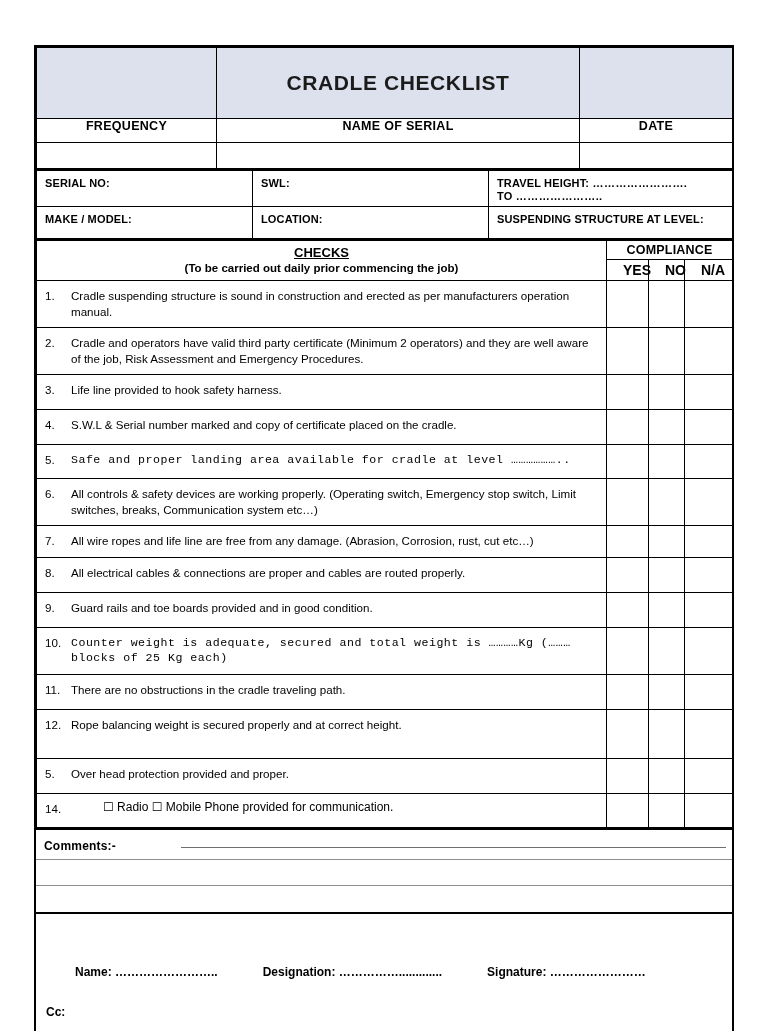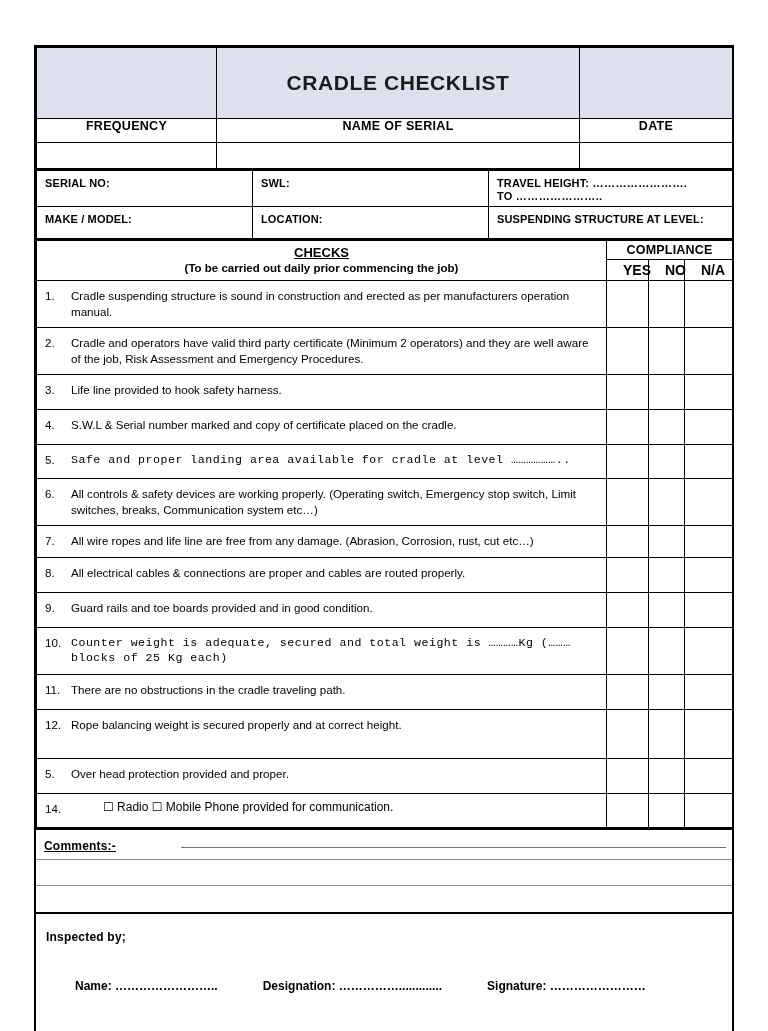--- a/index.html
+++ b/index.html
@@ -167,21 +167,20 @@
   }
   .chk {
     font-size: 12px;
     line-height: 1;
     margin-left: 32px;
   }
 
   
   .comments-wrap {
     border-top: 2px solid #000000;
-    text-decoration: underline;
   }
   .comments-row1 {
     height: 30px;
     position: relative;
     padding: 6px 0 0 8px;
     box-sizing: border-box;
     border-bottom: 1px solid #8e8e8e;
   }
   .comments-label {
     font-size: 12px;
@@ -482,20 +481,23 @@
       <div class="comments-row1">
         <span class="comments-label">Comments:-</span>
         <span class="comments-rule"></span>
         <span></span>
       </div>
       <div class="comments-row"></div>
       <div class="comments-row last"></div>
     </div>
 
     <div class="inspect">
-      <div class="inspect-line">Inspected by;</div>
       <div class="inspect-sig">
         <span class="sig-seg"><span>Name:</span><span> ……………………..</span></span><span class="sig-gap"></span><span class="sig-seg"><span>Designation:</span><span> …………….............</span></span><span class="sig-gap"></span><span class="sig-seg"><span>Signature:</span><span> ……………………</span></span>
       </div>
+      <div class="inspect-cc">
+        <span>Cc:</span>
+        <span></span>
+      </div>
     </div>
 
   </div>
 </div>
 
 </body></html>

